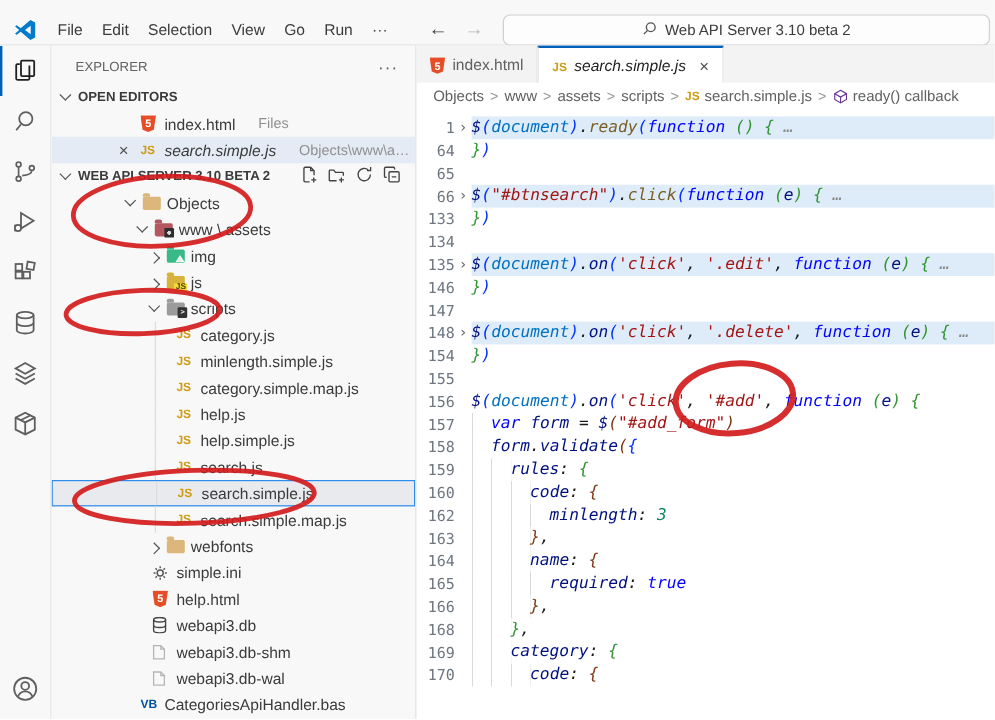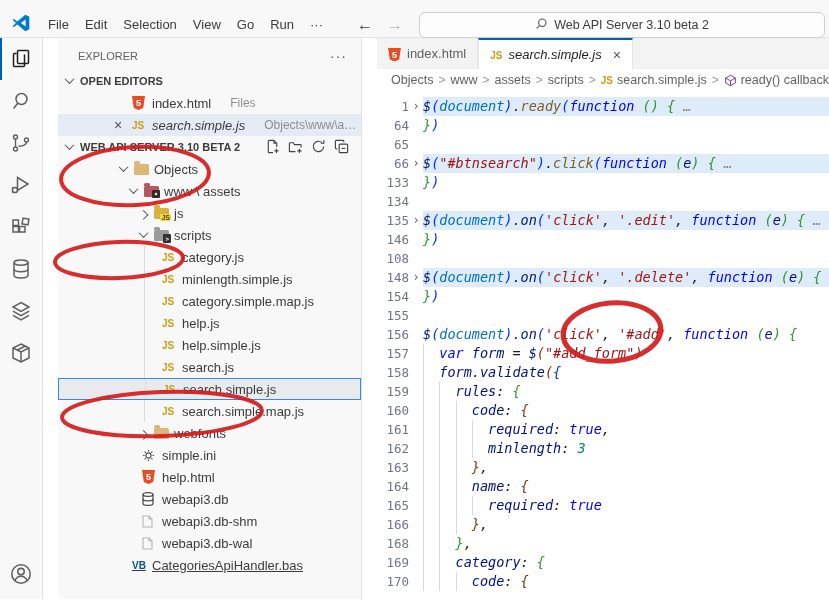--- a/index.html
+++ b/index.html
@@ -1,31 +1,31 @@
 <!DOCTYPE html>
 <html><head>
 <meta charset="utf-8">
 <style>
   html,body{margin:0;padding:0;}
   body{width:829px;height:600px;overflow:hidden;position:relative;background:#fff;
        font-family:"Liberation Sans",sans-serif;font-size:13px;color:#3b3b3b;
        -webkit-font-smoothing:antialiased;}
   
   #titlebar{height:38px;background:#f8f8f8;border-bottom:1px solid #e3e3e3;
-            display:flex;padding:12px 4px 0 10px;box-sizing:border-box;}
+            display:flex;align-items:center;padding:12px 4px 0 10px;box-sizing:border-box;}
   #logo{width:22px;height:22px;display:flex;align-items:center;justify-content:center;margin-right:8px;}
   #menubar{display:flex;align-items:center;}
   .menu-item{padding:4px 8px;border-radius:4px;color:#3b3b3b;font-size:13px;white-space:nowrap;}
   #nav-arrows{display:flex;align-items:center;margin-left:26px;font-size:16px;gap:14px;}
   #nav-back{color:#3b3b3b;} #nav-forward{color:#b6b6b6;}
   #cmd-center{flex:1;margin-left:16px;margin-right:0;height:24px;background:#fdfdfd;
               border:1px solid #cfcfcf;border-radius:6px;display:flex;align-items:center;
               justify-content:center;gap:6px;color:#3b3b3b;font-size:12.5px;min-width:0;}
   
-  #main{display:flex;height:561px;gap:15px;}
+  #main{display:flex;height:561px;}
   
   #activitybar{width:42px;background:#f8f8f8;border-right:1px solid #e3e3e3;
                display:flex;flex-direction:column;align-items:stretch;flex:none;}
   .ab-item{height:42px;display:flex;align-items:center;justify-content:center;}
   .ab-item svg{stroke:#5f5f5f;}
   .ab-item.active{box-shadow:inset 2px 0 0 #005fb8;}
   .ab-item.active svg{stroke:#1f1f1f;}
   #ab-bottom{margin-top:auto;margin-bottom:4px;}
   
   #sidebar{width:303px;background:#f8f8f8;border-right:1px solid #e3e3e3;flex:none;
@@ -265,20 +265,27 @@
         <div class="row" style="padding-left: 68px;">
           <span class="chev exp"></span>
           <span class="ic">
             <span class="fic f-assets"></span>
           </span>
           <span class="label">www \ assets</span>
         </div>
         <div class="row" style="padding-left: 78px;">
           <span class="chev col"></span>
           <span class="ic">
+            <span class="fic f-img"></span>
+          </span>
+          <span class="label">img</span>
+        </div>
+        <div class="row" style="padding-left: 78px;">
+          <span class="chev col"></span>
+          <span class="ic">
             <span class="fic f-jsf"></span>
           </span>
           <span class="label">js</span>
         </div>
         <div class="row" style="padding-left: 78px;">
           <span class="chev exp"></span>
           <span class="ic">
             <span class="fic f-scripts"></span>
           </span>
           <span class="label">scripts</span>
@@ -374,21 +381,21 @@
         </div>
         <div class="row" style="padding-left: 84px;">
           <span class="ic">
             <svg width="11" height="13" viewBox="0 0 11 13" fill="none" stroke="#b5b5b5" stroke-width="1.1">
               <path d="M1 1h6l3 3v8H1z"></path>
               <path d="M7 1v3h3"></path>
             </svg>
           </span>
           <span class="label">webapi3.db-wal</span>
         </div>
-        <div class="row" style="padding-left: 74px; text-decoration: underline;">
+        <div class="row" style="padding-left: 74px;">
           <span class="ic">
             <span class="ic-vb">VB</span>
           </span>
           <span class="label">CategoriesApiHandler.bas</span>
         </div>
       </div>
   </div>
 
   <div id="editorarea">
     <div id="tabs">
@@ -471,21 +478,21 @@
           <span class="ln">135</span>
           <span class="foldc">›</span>
           <span class="ct"><span class="tk-vr">$</span><span class="tk-b1">(</span><span class="tk-glob">document</span><span class="tk-b1">)</span><span class="tk-pl">.</span><span class="tk-vr">on</span><span class="tk-b1">(</span><span class="tk-str">'click'</span><span class="tk-pl">, </span><span class="tk-str">'.edit'</span><span class="tk-pl">, </span><span class="tk-kw">function</span><span class="tk-pl"> </span><span class="tk-b2">(</span><span class="tk-vr">e</span><span class="tk-b2">)</span><span class="tk-pl"> </span><span class="tk-b2">{</span><span class="tk-fold"> …</span></span>
         </div>
         <div class="cl">
           <span class="ln">146</span>
           <span class="foldc"></span>
           <span class="ct"><span class="tk-b2">}</span><span class="tk-b1">)</span></span>
         </div>
         <div class="cl">
-          <span class="ln">108</span>
+          <span class="ln">147</span>
           <span class="foldc"></span>
           <span class="ct"></span>
         </div>
         <div class="cl hl">
           <span class="ln">148</span>
           <span class="foldc">›</span>
           <span class="ct"><span class="tk-vr">$</span><span class="tk-b1">(</span><span class="tk-glob">document</span><span class="tk-b1">)</span><span class="tk-pl">.</span><span class="tk-vr">on</span><span class="tk-b1">(</span><span class="tk-str">'click'</span><span class="tk-pl">, </span><span class="tk-str">'.delete'</span><span class="tk-pl">, </span><span class="tk-kw">function</span><span class="tk-pl"> </span><span class="tk-b2">(</span><span class="tk-vr">e</span><span class="tk-b2">)</span><span class="tk-pl"> </span><span class="tk-b2">{</span><span class="tk-fold"> …</span></span>
         </div>
         <div class="cl">
           <span class="ln">154</span>
@@ -514,25 +521,20 @@
         </div>
         <div class="cl">
           <span class="ln">159</span>
           <span class="foldc"></span>
           <span class="ct"><span class="ind" style="width: 4ch;"></span><span class="tk-vr">rules</span><span class="tk-pl">: </span><span class="tk-b2">{</span></span>
         </div>
         <div class="cl">
           <span class="ln">160</span>
           <span class="foldc"></span>
           <span class="ct"><span class="ind" style="width: 6ch;"></span><span class="tk-vr">code</span><span class="tk-pl">: </span><span class="tk-b3">{</span></span>
-        </div>
-        <div class="cl">
-          <span class="ln">161</span>
-          <span class="foldc"></span>
-          <span class="ct"><span class="ind" style="width: 8ch;"></span><span class="tk-vr">required</span><span class="tk-pl">: </span><span class="tk-kw">true</span><span class="tk-pl">,</span></span>
         </div>
         <div class="cl">
           <span class="ln">162</span>
           <span class="foldc"></span>
           <span class="ct"><span class="ind" style="width: 8ch;"></span><span class="tk-vr">minlength</span><span class="tk-pl">: </span><span class="tk-num">3</span></span>
         </div>
         <div class="cl">
           <span class="ln">163</span>
           <span class="foldc"></span>
           <span class="ct"><span class="ind" style="width: 6ch;"></span><span class="tk-b3">}</span><span class="tk-pl">,</span></span>

